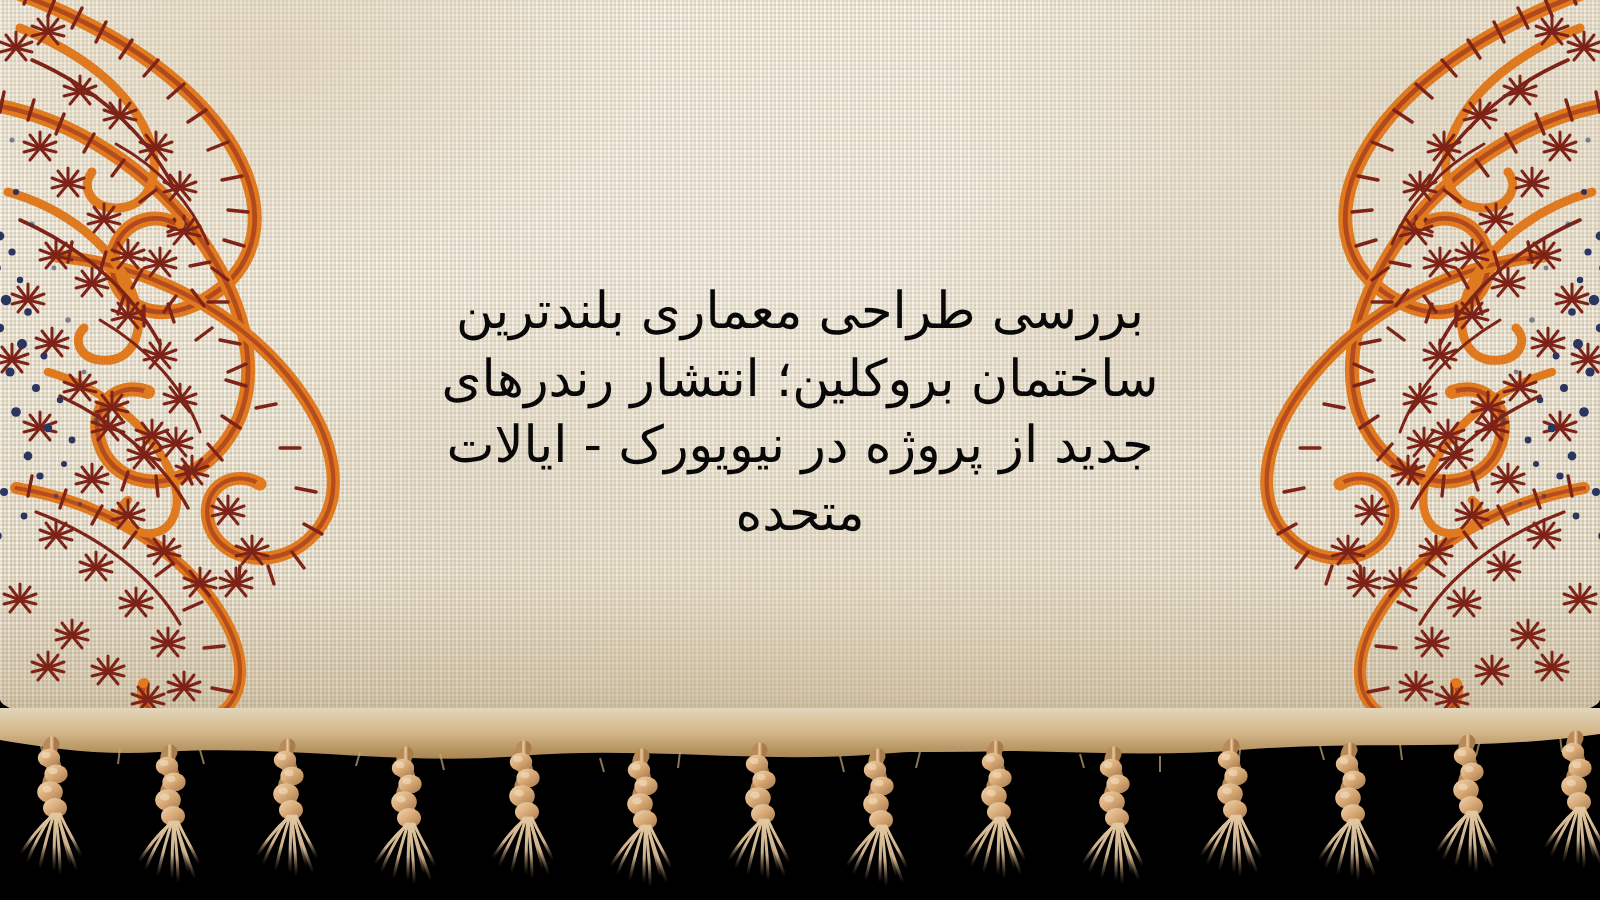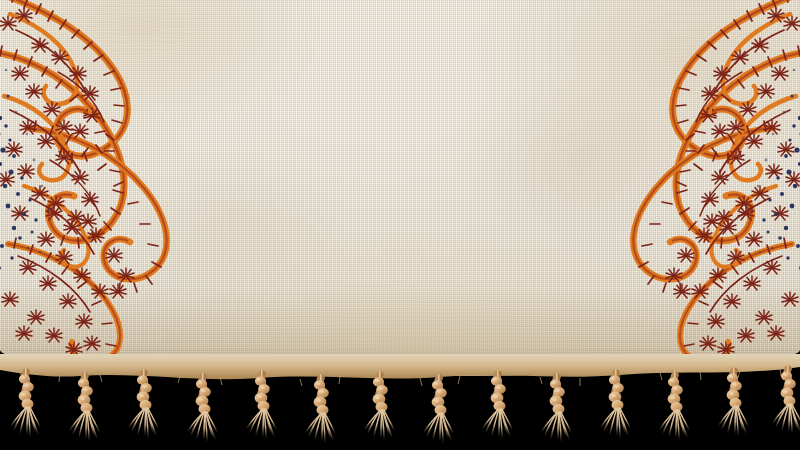--- a/index.html
+++ b/index.html
@@ -393,20 +393,26 @@
         <circle cx="96" cy="112" r="2.4"></circle>
           <circle cx="80" cy="196" r="2.2"></circle>
         <circle cx="136" cy="242" r="2.2"></circle>
           <circle cx="78" cy="342" r="2.0"></circle>
         <circle cx="52" cy="86" r="2.0"></circle>
           <circle cx="48" cy="164" r="1.9"></circle>
       </g>
     </svg>
   </div>
 
+  <div class="title-wrap">
+    <h1 class="title">بررسی طراحی معماری بلندترین
+ساختمان بروکلین؛ انتشار رندرهای
+جدید از پروژه در نیویورک - ایالات
+متحده</h1>
+  </div>
 
   <div class="fringe">
     <svg width="800" height="96" viewBox="0 0 800 96" aria-hidden="true">
       <defs>
         <linearGradient id="cord" x1="0" y1="0" x2="1" y2="0">
           <stop offset="0" stop-color="#b98a58"></stop>
           <stop offset=".35" stop-color="#e8cba4"></stop>
           <stop offset=".7" stop-color="#d2a775"></stop>
           <stop offset="1" stop-color="#a87b4c"></stop>
         </linearGradient>

